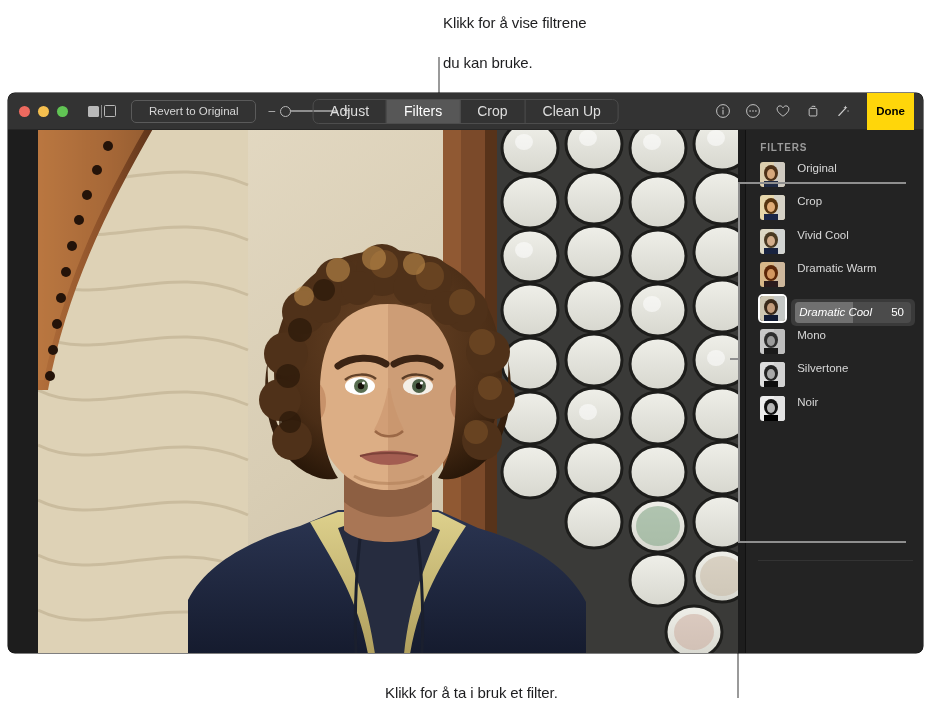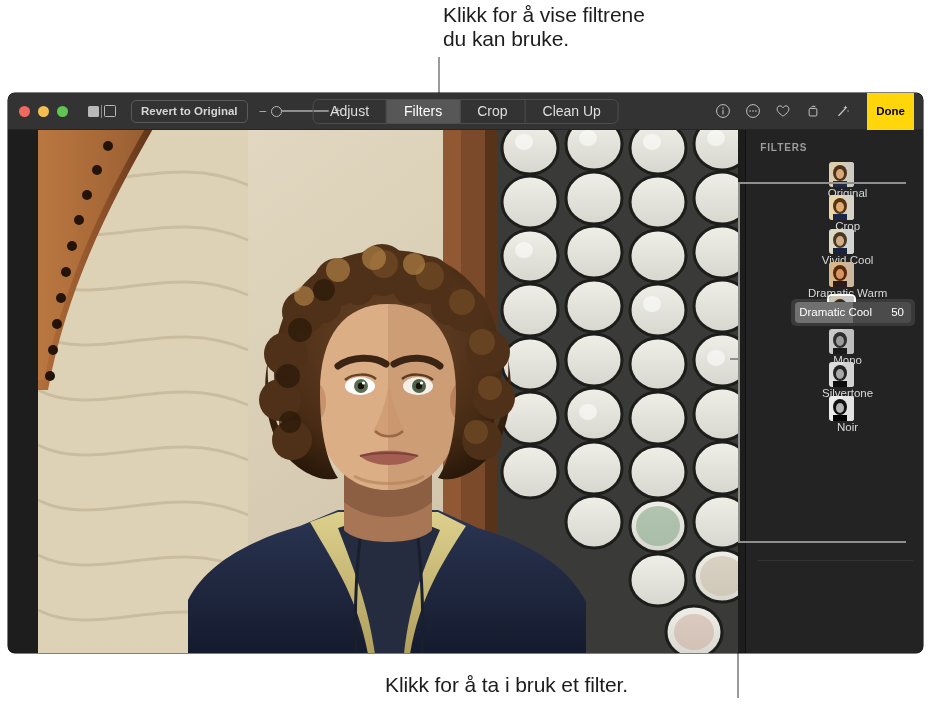--- a/index.html
+++ b/index.html
@@ -4,21 +4,21 @@
 <style>
   html,body{margin:0;padding:0;}
   body{
     width:931px;height:716px;background:#ffffff;
     font-family:"Liberation Sans","DejaVu Sans",sans-serif;
     overflow:hidden;position:relative;
   }
 
   
   .callout-text{
-    position:absolute;color:#1d1d1f;font-size:21px;line-height:24px;
+    position:absolute;color:#1d1d1f;font-size:15px;line-height:40px;
     letter-spacing:-0.1px;white-space:pre-line;
   }
   #callout-top{left:443px;top:3px;}
   #callout-bottom{left:385px;top:673px;}
   .leader{position:absolute;background:#9a9a9a;width:2px;}
   #leader-top{left:438px;top:57px;height:45px;}
   #leader-bottom{left:737px;top:651px;height:47px;}
 
   
   #app-window{
@@ -38,25 +38,24 @@
   .light.red{background:#ed6a5f;}
   .light.yellow{background:#f5bf4f;}
   .light.green{background:#61c454;}
 
   .split-icon{display:flex;align-items:center;margin-left:20px;}
   .split-icon .fill{width:11px;height:11px;background:#b9b9b9;border-radius:1.5px;}
   .split-icon .sep{width:1px;height:13px;background:#8a8a8a;margin:0 2px;}
   .split-icon .hollow{width:10px;height:10px;border:1.2px solid #b9b9b9;border-radius:1.5px;}
 
   #revert-button{
-    margin-left:15px;height:21px;padding:0 9px;
+    margin-left:15px;height:21px;padding:0 17px;
     border:1px solid #5a5a5a;border-radius:5px;
     color:#d6d6d6;font-size:11.5px;display:flex;align-items:center;
     background:transparent;
-    font-weight:bold;
   }
 
   .zoom-slider{display:flex;align-items:center;margin-left:12px;gap:5px;}
   .zoom-slider .minus,.zoom-slider .plus{color:#b5b5b5;font-size:12px;line-height:1;}
   .zoom-track{position:relative;width:58px;height:12px;display:flex;align-items:center;}
   .zoom-track .bar{position:absolute;left:7px;right:0;height:2px;background:#8e8e8e;border-radius:1px;}
   .zoom-track .knob{position:absolute;left:0;width:11px;height:11px;border-radius:50%;
     border:1.5px solid #b9b9b9;background:#333333;box-sizing:border-box;}
 
   #segmented{
@@ -92,42 +91,42 @@
   #filters-panel{
     position:relative;width:177px;height:524px;background:#232323;
     border-left:1px solid #111;
   }
   #filters-title{
     color:#9b9b9b;font-size:10px;font-weight:bold;letter-spacing:0.9px;
     padding:12px 0 0 14px;
   }
   #filters-list{margin-top:9px;}
   .filter-row{
-    display:flex;align-items:center;height:33.4px;padding-left:14px;position:relative;flex-direction:column;
+    display:flex;align-items:flex-start;height:33.4px;padding-left:14px;position:relative;
   }
   .filter-thumb{
     width:25px;height:25px;border-radius:3px;overflow:hidden;flex:none;position:relative;
   }
   .filter-row.selected .filter-thumb{box-shadow:0 0 0 2px #ffffff;border-radius:3px;}
   .filter-label{
     color:#d8d8d8;font-size:11.5px;margin-left:12px;white-space:nowrap;
   }
   .filter-row.selected{}
   .sel-bg{
     position:absolute;left:45px;right:8px;top:3px;bottom:3px;
     background:#3a3a3a;border-radius:5px;
   }
   .sel-slider{
     position:absolute;left:49px;right:12px;top:6px;bottom:6px;
     background:#4b4b4b;border-radius:4px;overflow:hidden;
   }
   .sel-slider .fill{position:absolute;left:0;top:0;bottom:0;width:50%;background:#707070;}
   .sel-text{
     position:absolute;left:53px;top:0;bottom:0;display:flex;align-items:center;
-    color:#ffffff;font-size:11.5px;z-index:2;
+    color:#ffffff;font-size:11.5px;z-index:2;font-style:italic;
   }
   .sel-value{
     position:absolute;right:19px;top:0;bottom:0;display:flex;align-items:center;
     color:#ffffff;font-size:11.5px;z-index:2;
   }
 
   
   #list-bracket{
     position:absolute;left:-8px;top:52px;width:166px;height:357px;
     border-left:2px solid #8f8f8f;border-top:2px solid #8f8f8f;border-bottom:2px solid #8f8f8f;

